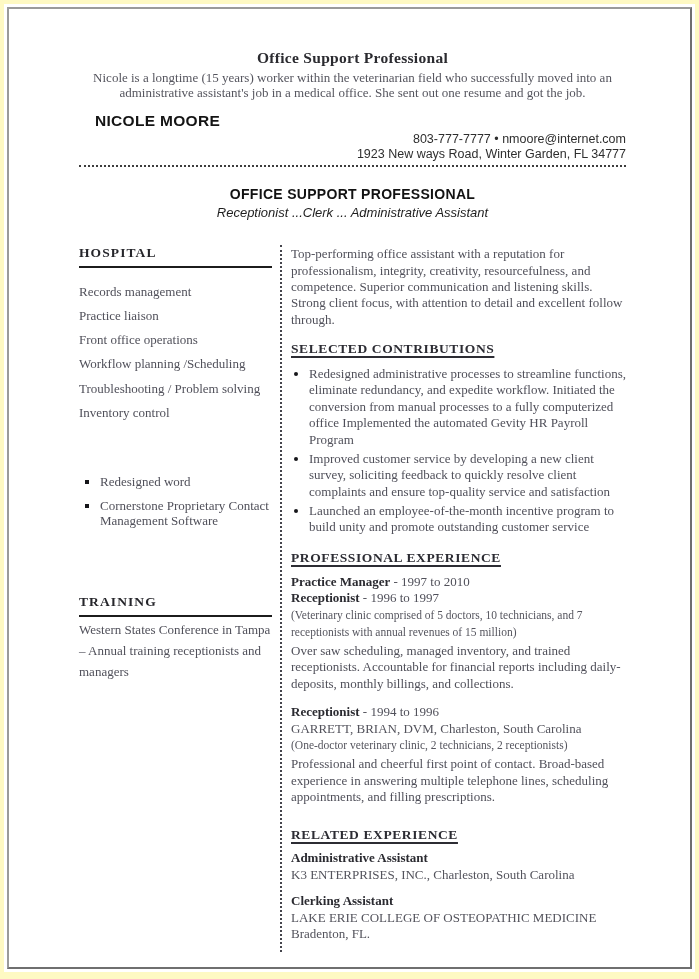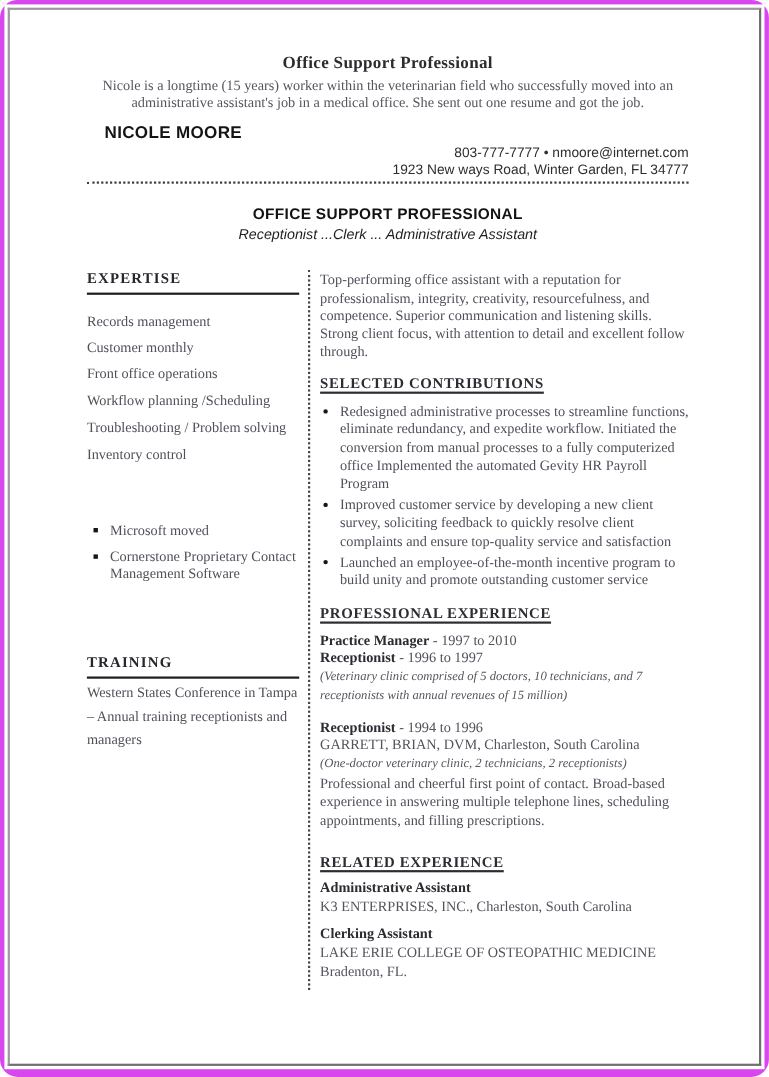--- a/index.html
+++ b/index.html
@@ -1,23 +1,22 @@
 <!DOCTYPE html>
 <html><head>
 <meta charset="utf-8">
 <style>
   * { margin: 0; padding: 0; box-sizing: border-box; }
   html, body { background: #ffffff; }
   body { width: 699px; }
 
   .frame {
     width: 699px; height: 979px;
-    background: #d946ef;
+    background: #fef9c3;
     padding: 4px 4px 7px 4px;
-    border-radius: 16px;
   }
   .page-outer {
     background: #ffffff;
     width: 100%; height: 100%;
     padding: 3px;
   }
   .page {
     width: 100%; height: 100%;
     background: #ffffff;
     border: 2px solid #9a9a9a;
@@ -106,21 +105,21 @@
   }
   .h-contrib { margin-top: 13px; margin-bottom: 9px; }
   .disc-list { list-style: disc; padding-left: 18px; color: #16161a; }
   .disc-list li { font-size: 13px; line-height: 1.26; margin-bottom: 3px; }
   .disc-list li span { color: #50505a; }
   .h-exp { margin-top: 11px; margin-bottom: 8px; }
   .job { margin-bottom: 11px; }
   .role { font-size: 13px; line-height: 1.28; color: #50505a; }
   .b { font-weight: bold; color: #2b2b31; }
   .company { font-size: 13px; color: #53535c; line-height: 1.28; }
-  .note { font-size: 11.5px; font-style: italic; color: #55555e; line-height: 1.5; }
+  .note { font-size: 11.5px; color: #55555e; line-height: 1.5; }
   .desc { font-size: 13px; line-height: 1.3; color: #50505a; margin-top: 1px; }
   .h-rel { margin-top: 10px; margin-bottom: 7px; }
   .entry { margin-bottom: 9px; }
   .entry-title { font-size: 13px; line-height: 1.3; }
 </style>
 </head>
 <body>
 
 <div class="frame">
   <div class="page-outer">
@@ -138,32 +137,32 @@
       <div class="headline">
         <div class="headline-title">OFFICE SUPPORT PROFESSIONAL</div>
         <div class="headline-subtitle">Receptionist ...Clerk ... Administrative Assistant</div>
       </div>
 
       <div class="columns">
 
         <div class="col-left">
 
           <section class="sec-expertise">
-            <h3 class="side-heading">EXPERTISE</h3>
+            <h3 class="side-heading">HOSPITAL</h3>
             <div class="side-item">Records management</div>
-            <div class="side-item">Customer monthly</div>
+            <div class="side-item">Practice liaison</div>
             <div class="side-item">Front office operations</div>
             <div class="side-item">Workflow planning /Scheduling</div>
             <div class="side-item">Troubleshooting / Problem solving</div>
             <div class="side-item">Inventory control</div>
           </section>
 
           <section class="sec-skills">
             <ul class="square-list">
-              <li><span>Microsoft moved</span></li>
+              <li><span>Redesigned word</span></li>
               <li><span>Cornerstone Proprietary Contact Management Software</span></li>
             </ul>
           </section>
 
           <section class="sec-training">
             <h3 class="side-heading">TRAINING</h3>
             <p class="training-text">Western States Conference in Tampa – Annual training receptionists and managers</p>
           </section>
 
         </div>
@@ -178,20 +177,21 @@
             <li><span>Improved customer service by developing a new client survey, soliciting feedback to quickly resolve client complaints and ensure top-quality service and satisfaction</span></li>
             <li><span>Launched an employee-of-the-month incentive program to build unity and promote outstanding customer service</span></li>
           </ul>
 
           <h3 class="main-heading h-exp">PROFESSIONAL EXPERIENCE</h3>
 
           <div class="job">
             <div class="role"><span class="b">Practice Manager</span><span> - 1997 to 2010</span></div>
             <div class="role"><span class="b">Receptionist</span><span> - 1996 to 1997</span></div>
             <div class="note">(Veterinary clinic comprised of 5 doctors, 10 technicians, and 7 receptionists with annual revenues of 15 million)</div>
+            <p class="desc">Over saw scheduling, managed inventory, and trained receptionists. Accountable for financial reports including daily-deposits, monthly billings, and collections.</p>
           </div>
 
           <div class="job">
             <div class="role"><span class="b">Receptionist</span><span> - 1994 to 1996</span></div>
             <div class="company">GARRETT, BRIAN, DVM, Charleston, South Carolina</div>
             <div class="note">(One-doctor veterinary clinic, 2 technicians, 2 receptionists)</div>
             <p class="desc">Professional and cheerful first point of contact. Broad-based experience in answering multiple telephone lines, scheduling appointments, and filling prescriptions.</p>
           </div>
 
           <h3 class="main-heading h-rel">RELATED EXPERIENCE</h3>

